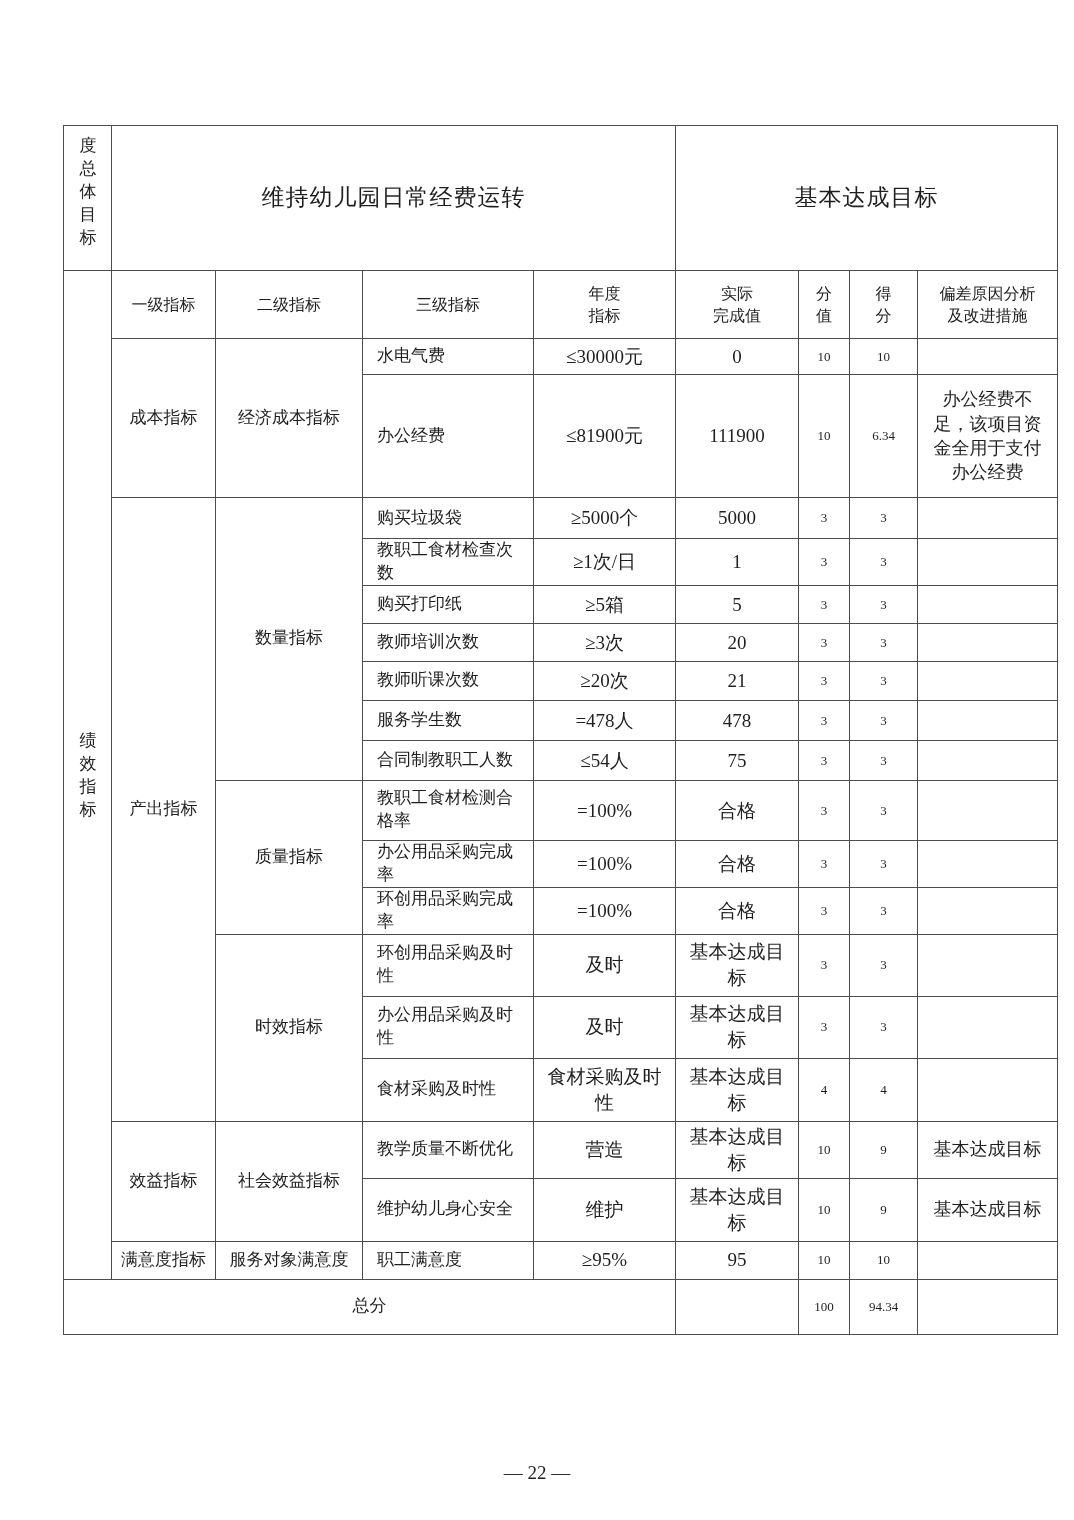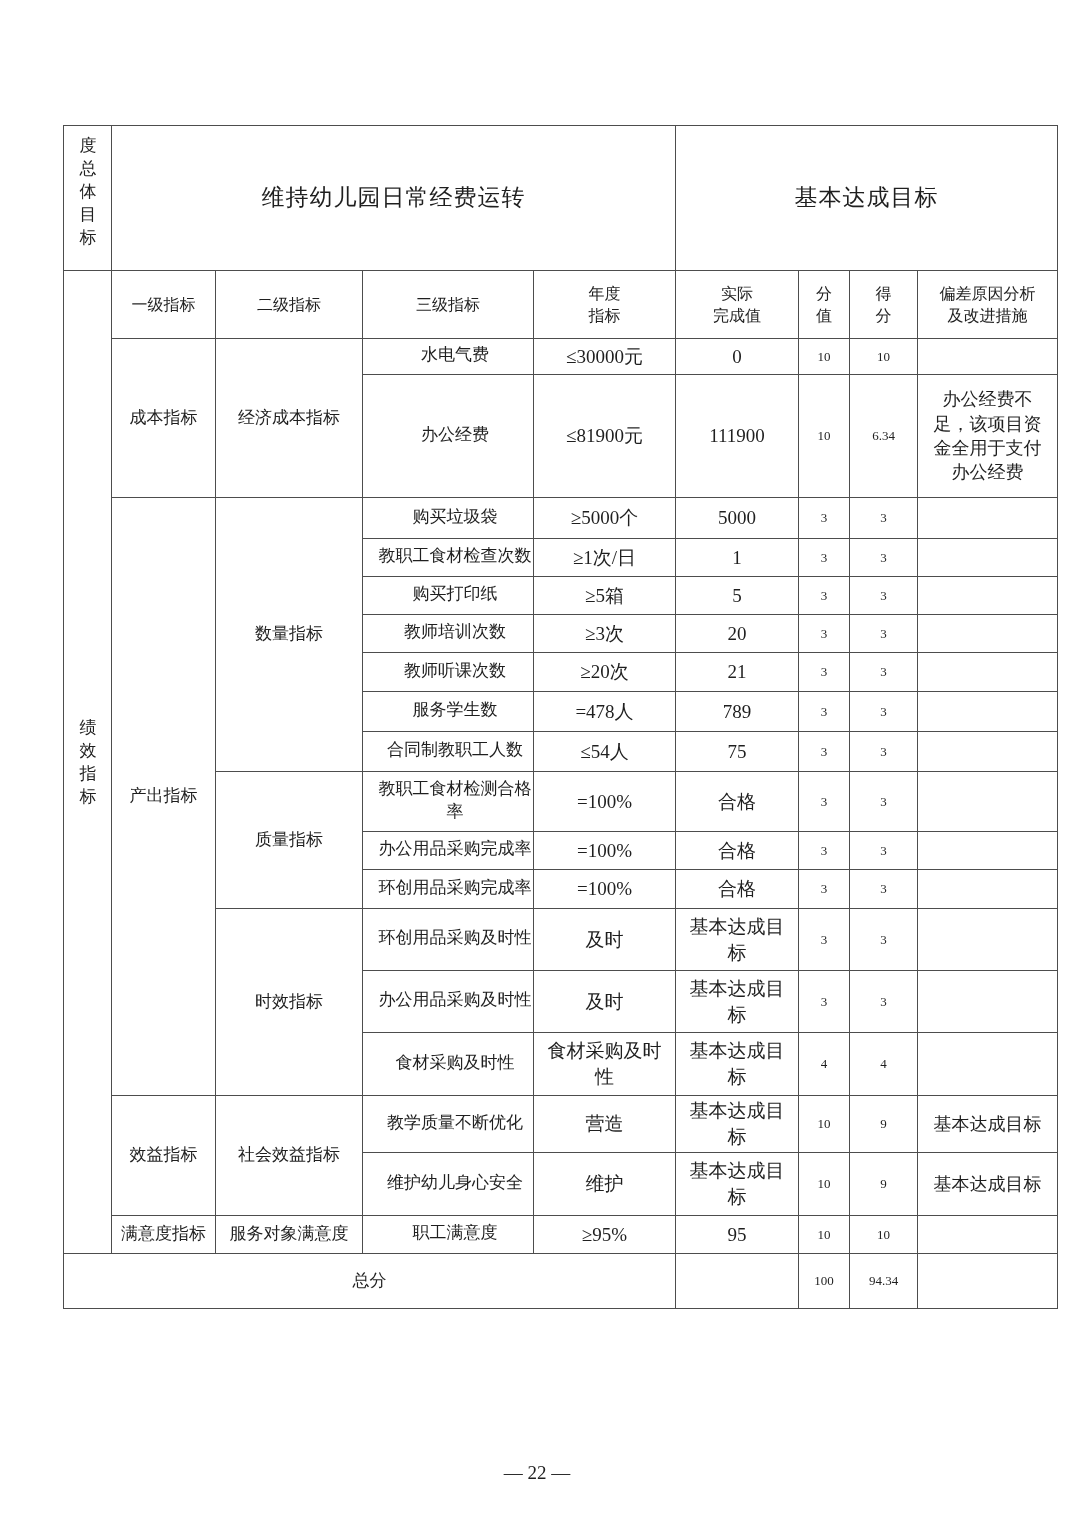--- a/index.html
+++ b/index.html
@@ -46,21 +46,21 @@
     text-align: right;
   }
   td.vertical-top { vertical-align: top; }
   td.vertical-top .vtext { padding-top: 8px; }
 
   td.big-title { font-size: 23px; letter-spacing: 1px; }
 
   td.hdr { font-size: 16px; }
   td.prewrap { white-space: pre-line; margin-top: 6px; }
 
-  td.l3cell { text-align: center; padding-left: 14px; font-size: 17px; font-family: Liberation Mono, monospace; }
+  td.l3cell { text-align: left; padding-left: 14px; padding-right: 6px; font-size: 17px; }
   td.annual { font-size: 19px; padding: 0 10px; }
   td.actual { font-size: 19px; padding: 0 6px; }
   td.score  { font-size: 13px; text-align: center; }
   td.dev    { font-size: 18px; padding: 2px 10px; }
   td.total-label { font-size: 17px; }
 </style>
 </head>
 <body>
 
 <table class="perf-table">
@@ -161,21 +161,21 @@
     <td class="l3cell">教师听课次数</td>
     <td class="annual">≥20次</td>
     <td class="actual">21</td>
     <td class="score">3</td>
     <td class="score">3</td>
     <td class="dev"></td>
   </tr>
   <tr style="height:40px">
     <td class="l3cell">服务学生数</td>
     <td class="annual">=478人</td>
-    <td class="actual">789</td>
+    <td class="actual">478</td>
     <td class="score">3</td>
     <td class="score">3</td>
     <td class="dev"></td>
   </tr>
   <tr style="height:40px">
     <td class="l3cell">合同制教职工人数</td>
     <td class="annual">≤54人</td>
     <td class="actual">75</td>
     <td class="score">3</td>
     <td class="score">3</td>

